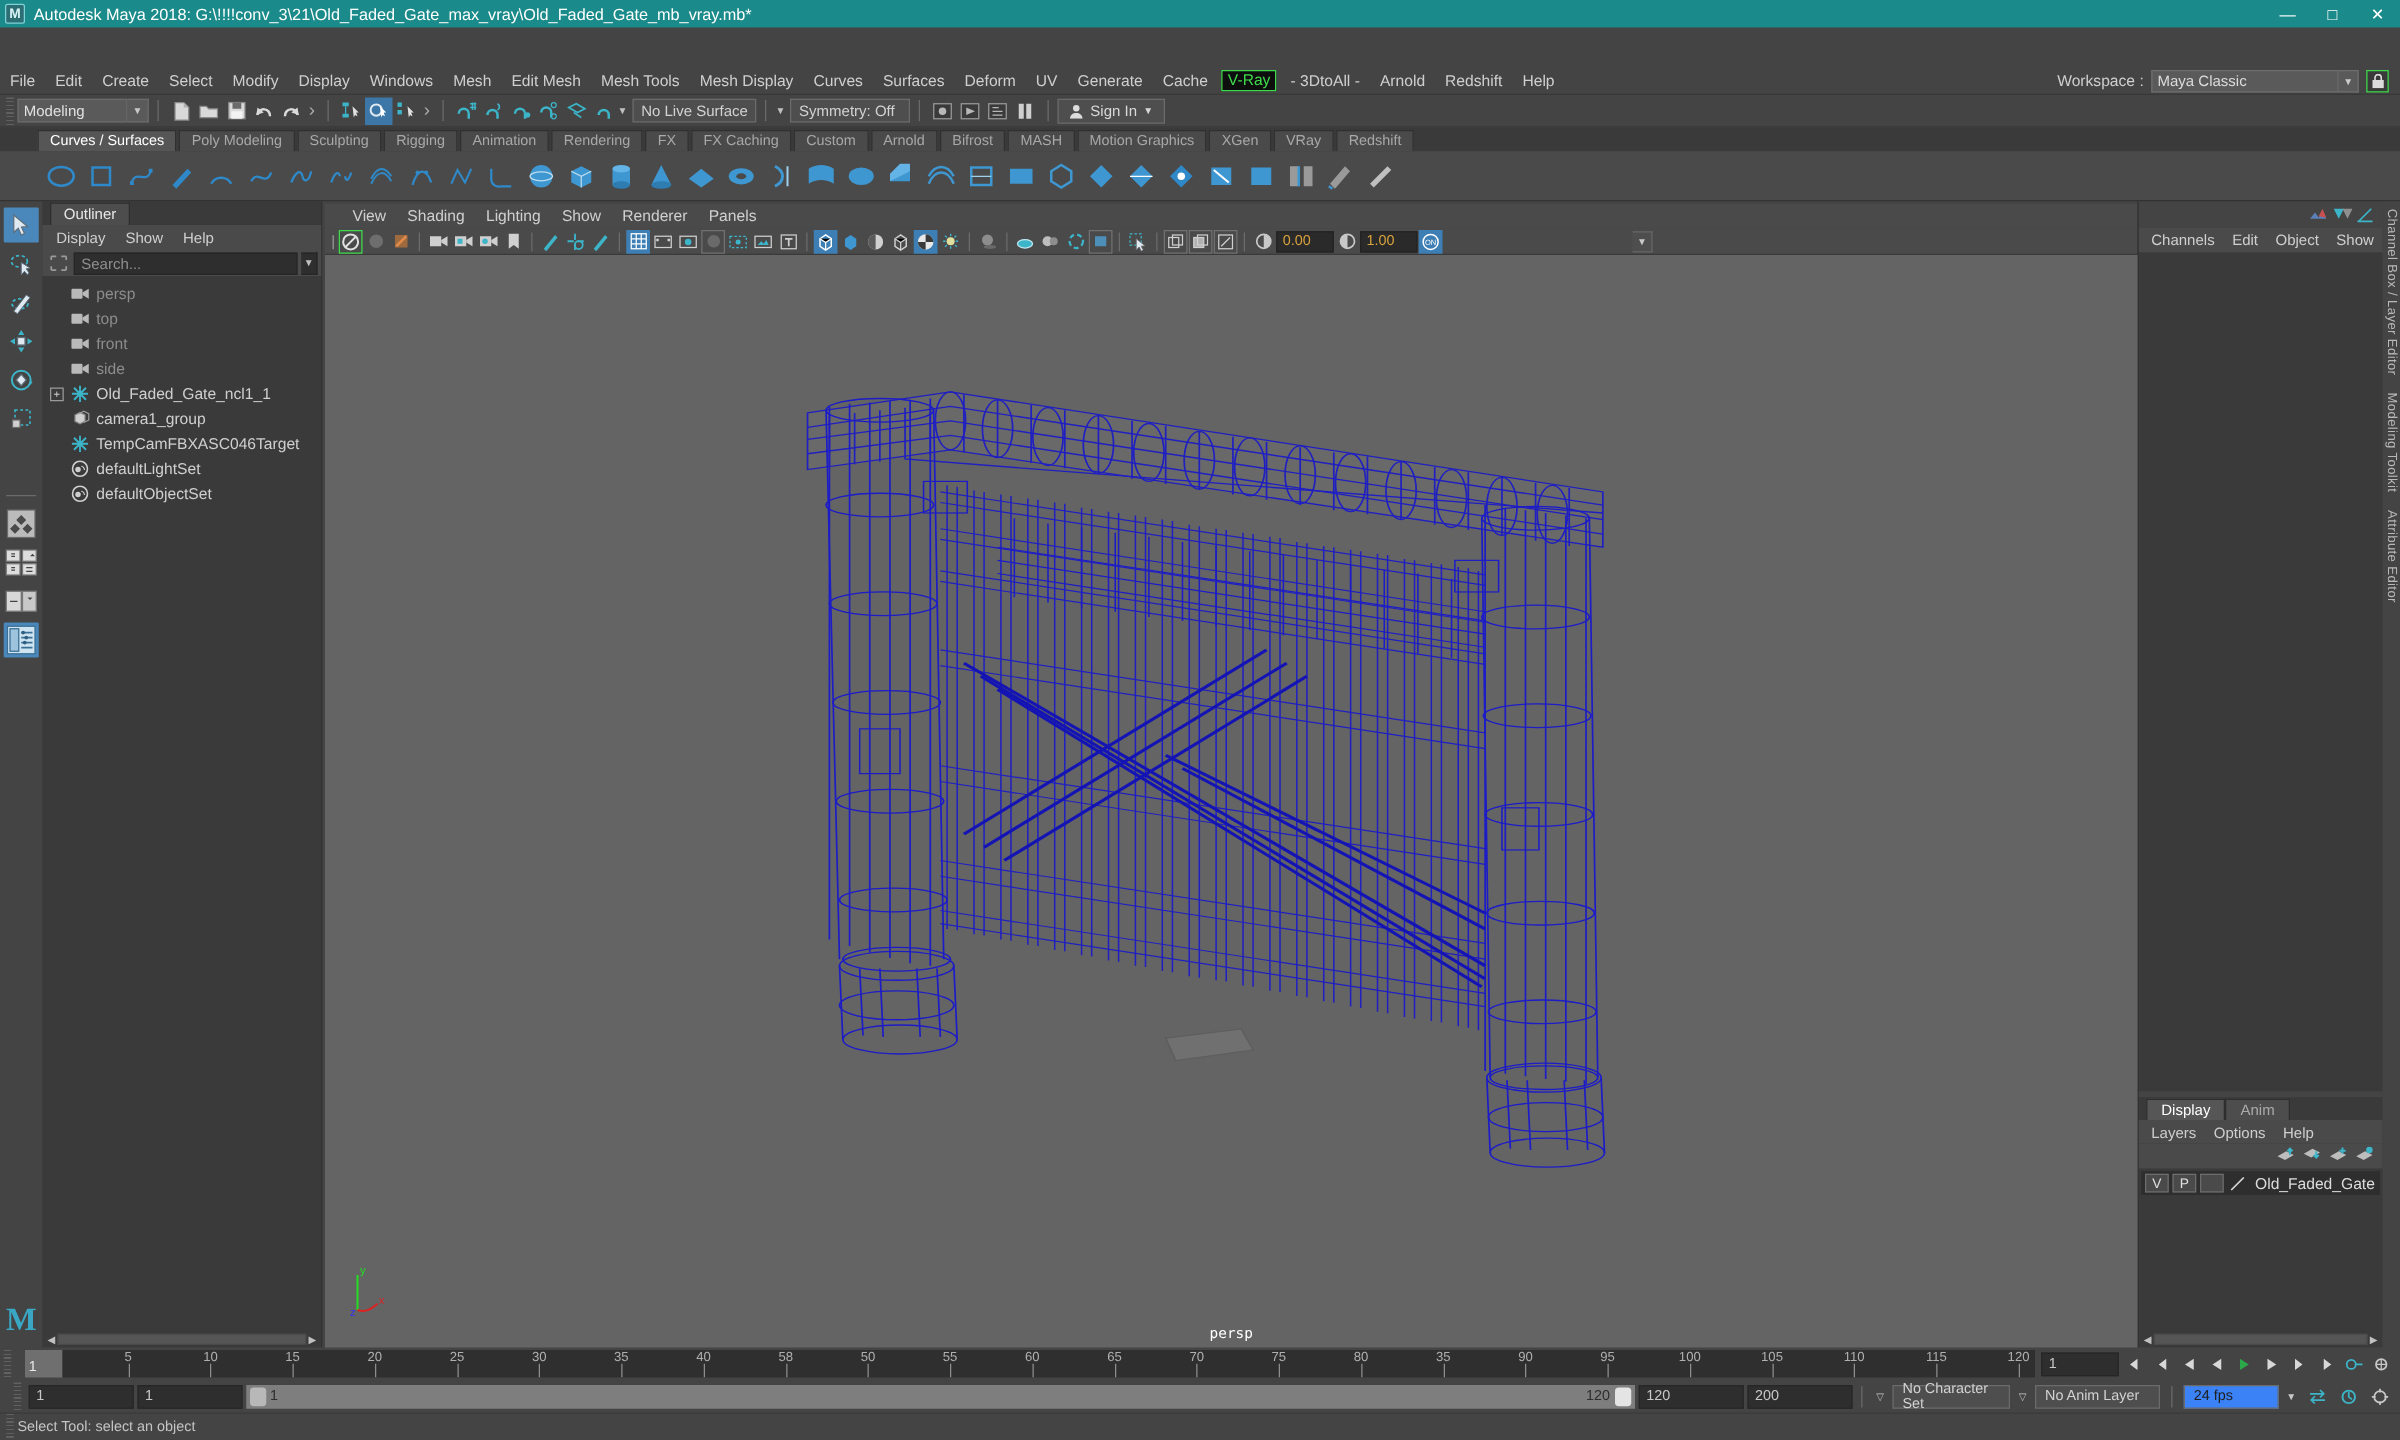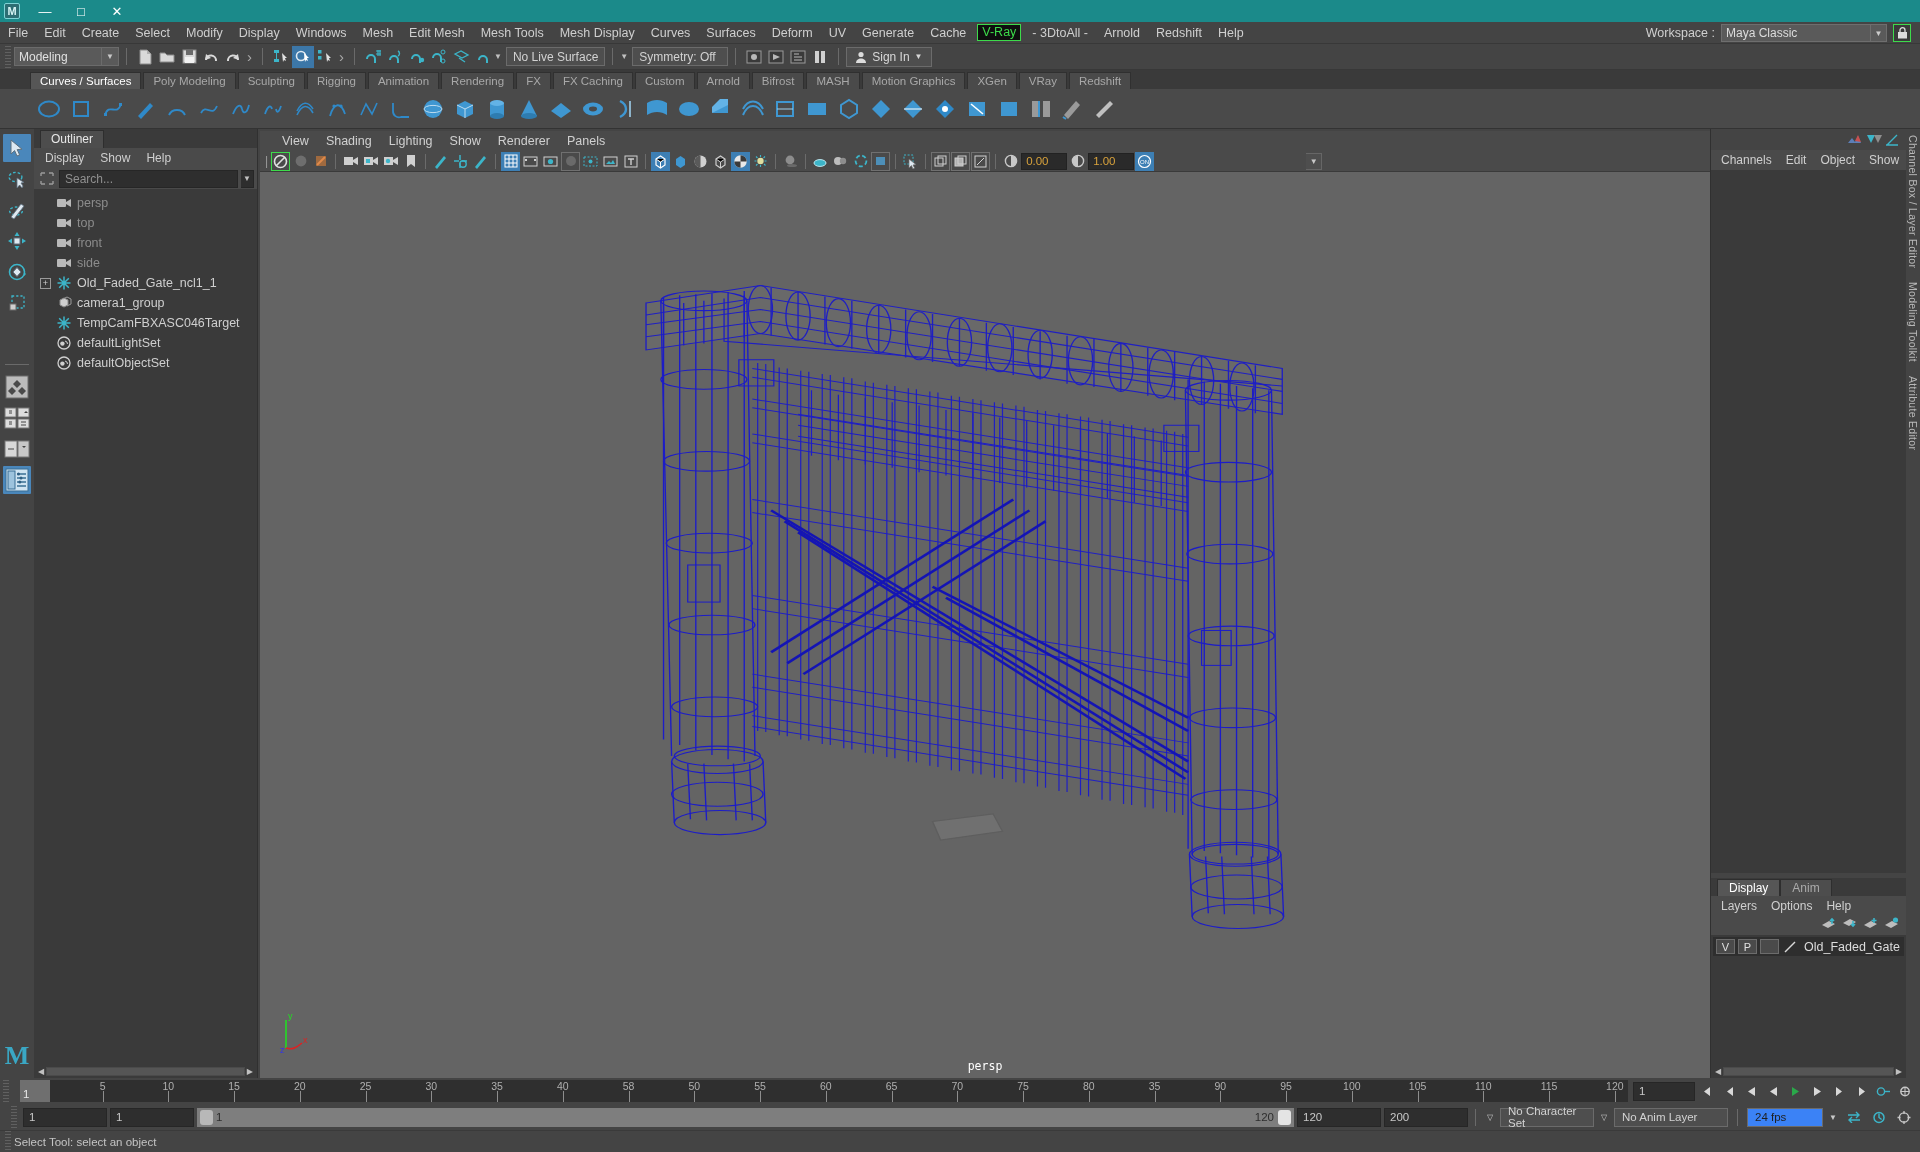--- a/index.html
+++ b/index.html
@@ -26,21 +26,21 @@
   .title-text { flex:1; white-space:nowrap; overflow:hidden; }
   .title-btns { display:flex; height:22px; }
   .title-btn {
     width:36px;height:22px;display:flex;align-items:center;justify-content:center;
     color:#ffffff;font-size:13px;
   }
 
   
   .menubar {
     height:22px; background:#444444; display:flex; align-items:center;
-    border-bottom:1px solid #383838; flex:0 0 22px; position:relative;
+    border-bottom:1px solid #383838; flex:0 0 22px; position:relative;margin-top:32px;
   }
   .menu-item {
     padding:0 8px; height:22px; line-height:22px; font-size:12.5px; color:#cfcfcf; white-space:nowrap;
   }
   .menu-item.vray { color:#3ddb4b; border:1px solid #3ddb4b; background:#0e0e0e; padding:0 4px; height:17px; line-height:15px; margin:0 3px;}
   .menubar-right { position:absolute; right:0; top:0; height:22px; display:flex; align-items:center; gap:6px; padding-right:9px;}
   .ws-label { font-size:12.5px; color:#cfcfcf; }
   .ws-select {
     width:150px;height:18px;background:#5a5a5a;border:1px solid #6e6e6e;
     font-size:12px;color:#dcdcdc;padding:0 4px;line-height:16px;display:flex;align-items:center;
@@ -204,20 +204,21 @@
      border-top:1px solid #3a3a3a;}
   .helptext{font-size:11.5px;color:#c4c4c4;}
 </style>
 </head>
 <body>
 
 <div class="app">
 
   <div class="titlebar">
     <div class="title-logo">M</div>
+    <div class="title-text">Autodesk Maya 2018: G:\!!!!conv_3\21\Old_Faded_Gate_max_vray\Old_Faded_Gate_mb_vray.mb*</div>
     <div class="title-btns">
       <div class="title-btn">—</div>
       <div class="title-btn">□</div>
       <div class="title-btn close">✕</div>
     </div>
   </div>
 
   <div class="menubar">
     <div id="menu-left" style="display:flex;align-items:center;">
         <div class="menu-item">File</div>
@@ -1416,21 +1417,21 @@
       <span class="rg-l">1</span>
       <span class="rg-r">120</span>
       <div class="rg-handle-r"></div>
     </div>
     <div class="rg-fld" style="width:84px">120</div>
     <div class="rg-fld" style="width:84px">200</div>
     <div style="width:1px;height:17px;background:#6a6a6a;margin:0 4px"></div>
     <div class="rg-arrow">▽</div>
     <div class="rg-sel" style="width:94px">No Character Set</div>
     <div class="rg-arrow">▽</div>
-    <div class="rg-sel" style="width:114px">No Anim Layer</div>
+    <div class="rg-sel" style="width:100px">No Anim Layer</div>
     <div style="width:1px;height:17px;background:#6a6a6a;margin:0 6px"></div>
     <div class="rg-sel" style="width:76px;background:#3b82f6;color:#1f1f1f">24 fps</div>
     <div class="rg-arrow">▼</div>
     <div style="width:22px;height:20px;display:flex;align-items:center;justify-content:center">
       <svg width="16" height="12">
           <path d="M2 4 h10 M10 1 l3 3 -3 3" stroke="#3cb5c9" stroke-width="1.4" fill="none"></path>
           <path d="M14 9 H4 M6 6 l-3 3 3 3" stroke="#3cb5c9" stroke-width="1.4" fill="none"></path>
         </svg>
     </div>
     <div style="width:22px;height:20px;display:flex;align-items:center;justify-content:center">

